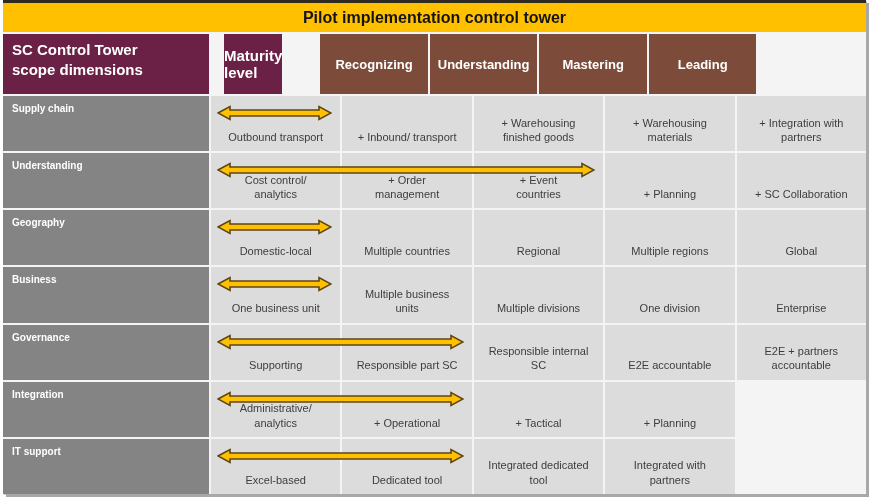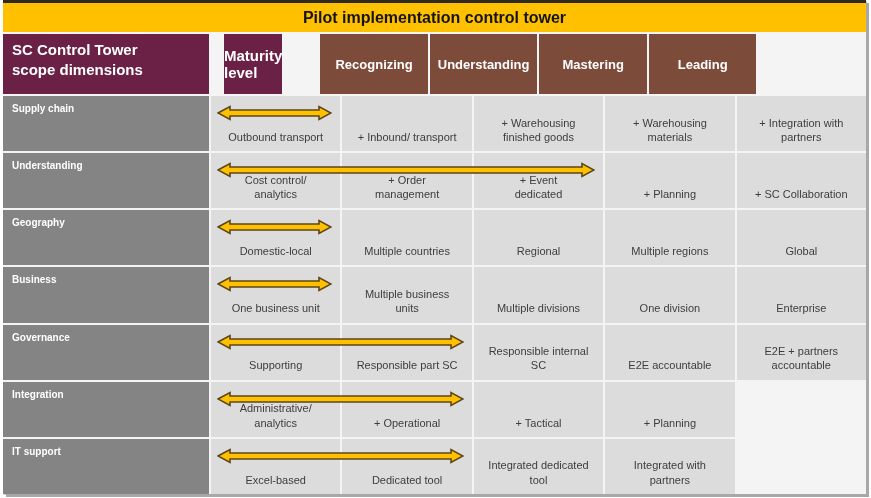--- a/index.html
+++ b/index.html
@@ -108,21 +108,21 @@
           </div>
         </div>
         <div class="row">
           <div class="row-label">Understanding</div>
           <div class="row-cells">
             <div class="cell">Cost control/
 analytics</div>
             <div class="cell">+ Order
 management</div>
             <div class="cell">+ Event
-dedicated</div>
+countries</div>
             <div class="cell">+ Planning</div>
             <div class="cell">+ SC Collaboration</div>
             <svg width="378" height="20" viewBox="0 0 378 20" class="arrow">
               <polygon points="1,10 13,3.5 13,7 365,7 365,3.5 377,10 365,16.5 365,13 13,13 13,16.5" fill="#FFC000" stroke="#5E4517" stroke-width="1.6"></polygon>
             </svg>
           </div>
         </div>
         <div class="row">
           <div class="row-label">Geography</div>
           <div class="row-cells">

